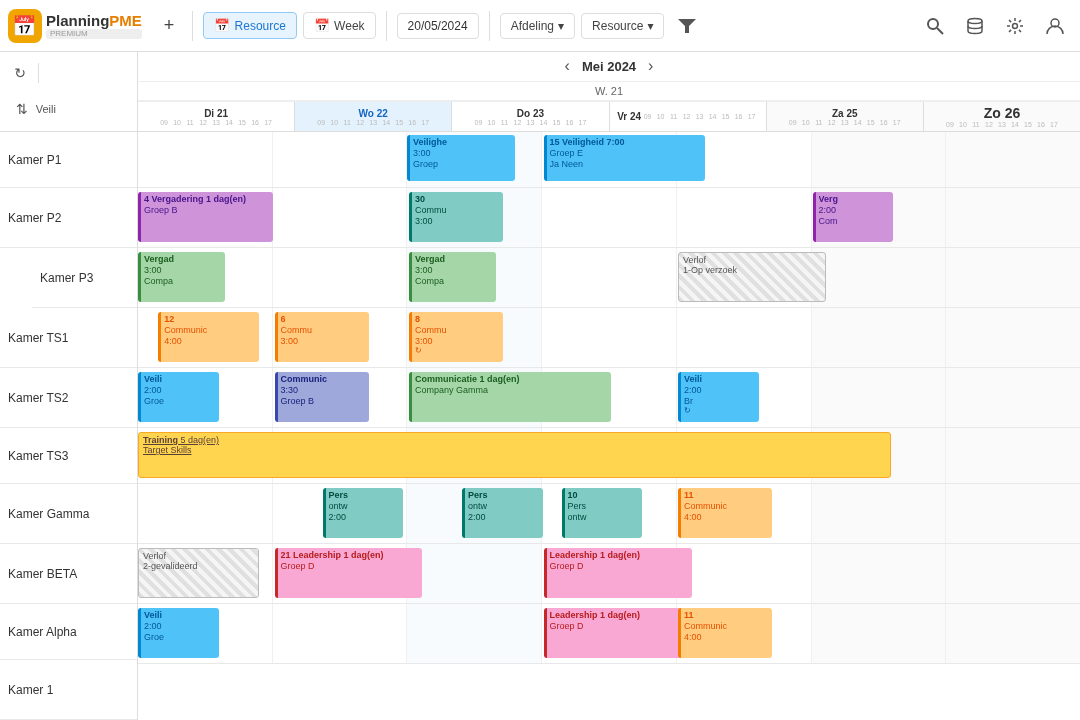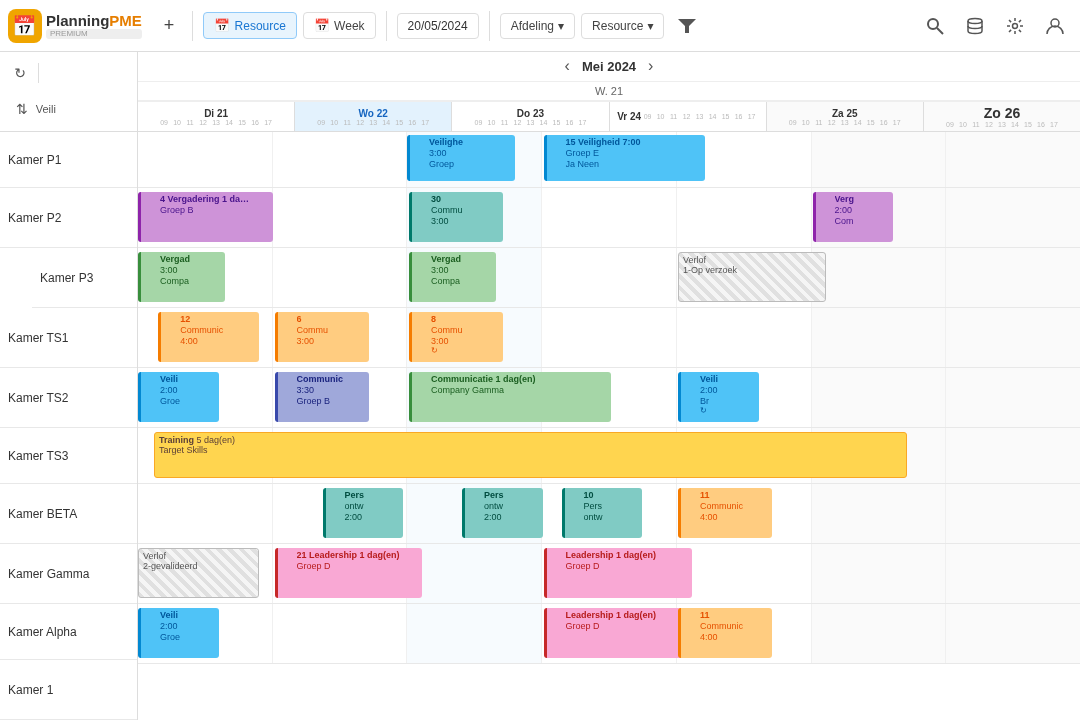--- a/index.html
+++ b/index.html
@@ -91,21 +91,21 @@
 
     #cal-body { flex: 1; overflow-y: auto; overflow-x: hidden; }
 
     .cal-row {
       display: flex; border-bottom: 1px solid #e8e8e8;
       position: relative;
     }
 
     
     .event {
-      position: absolute; border-radius: 3px; padding: 2px 19px;
+      position: absolute; border-radius: 3px; padding: 2px 3px;
       font-size: 9px; line-height: 1.2; overflow: hidden;
       cursor: pointer; z-index: 2;
     }
     .event .ev-title { font-weight: bold; white-space: nowrap; overflow: hidden; text-overflow: ellipsis; }
     .event .ev-time { white-space: nowrap; }
     .event .ev-sub { white-space: nowrap; overflow: hidden; text-overflow: ellipsis; }
 
     .ev-blue { background: #4fc3f7; border-left: 3px solid #0288d1; color: #01579b; }
     .ev-purple { background: #ce93d8; border-left: 3px solid #8e24aa; color: #4a148c; }
     .ev-green { background: #a5d6a7; border-left: 3px solid #388e3c; color: #1b5e20; }
@@ -252,24 +252,24 @@
     <div class="resource-row" style="height:60px;">
         <span>Kamer TS1</span>
       </div>
     <div class="resource-row" style="height:60px;">
         <span>Kamer TS2</span>
       </div>
     <div class="resource-row" style="height:56px;">
         <span>Kamer TS3</span>
       </div>
     <div class="resource-row" style="height:60px;">
+        <span>Kamer Gamma</span>
+      </div>
+    <div class="resource-row" style="height:60px;">
         <span>Kamer BETA</span>
-      </div>
-    <div class="resource-row" style="height:60px;">
-        <span>Kamer Gamma</span>
       </div>
     <div class="resource-row" style="height:56px;">
         <span>Kamer Alpha</span>
       </div>
     <div class="resource-row" style="height:60px;">
         <span>Kamer 1</span>
       </div>
   </div>
 
   <div id="calendar-area">
@@ -534,21 +534,21 @@
         <div style="display:flex;width:100%;height:100%;">
           <div style="flex:1;border-right:1px solid #f0f0f0;"></div>
           <div style="flex:1;border-right:1px solid #f0f0f0;"></div>
           <div style="flex:1;border-right:1px solid #f0f0f0;background:rgba(227,242,253,0.3);"></div>
           <div style="flex:1;border-right:1px solid #f0f0f0;"></div>
           <div style="flex:1;border-right:1px solid #f0f0f0;"></div>
           <div style="flex:1;border-right:1px solid #f0f0f0;background:#fafafa;"></div>
           <div style="flex:1;background:#fafafa;"></div>
         </div>
 
-        <div class="ev-gold-bar" style="left:16px;top:4px;width:calc(5.6*14.28%);height:46px;">
+        <div class="ev-gold-bar" style="left:0;top:4px;width:calc(5.6*14.28%);height:46px;text-decoration:underline;">
           <div class="ev-title"><strong>Training</strong> 5 dag(en)</div>
           <div class="ev-sub">Target Skills</div>
         </div>
       </div>
 
       <div class="cal-row" style="height:60px;position:relative;">
         <div style="display:flex;width:100%;height:100%;">
           <div style="flex:1;border-right:1px solid #f0f0f0;"></div>
           <div style="flex:1;border-right:1px solid #f0f0f0;"></div>
           <div style="flex:1;border-right:1px solid #f0f0f0;background:rgba(227,242,253,0.3);"></div>

